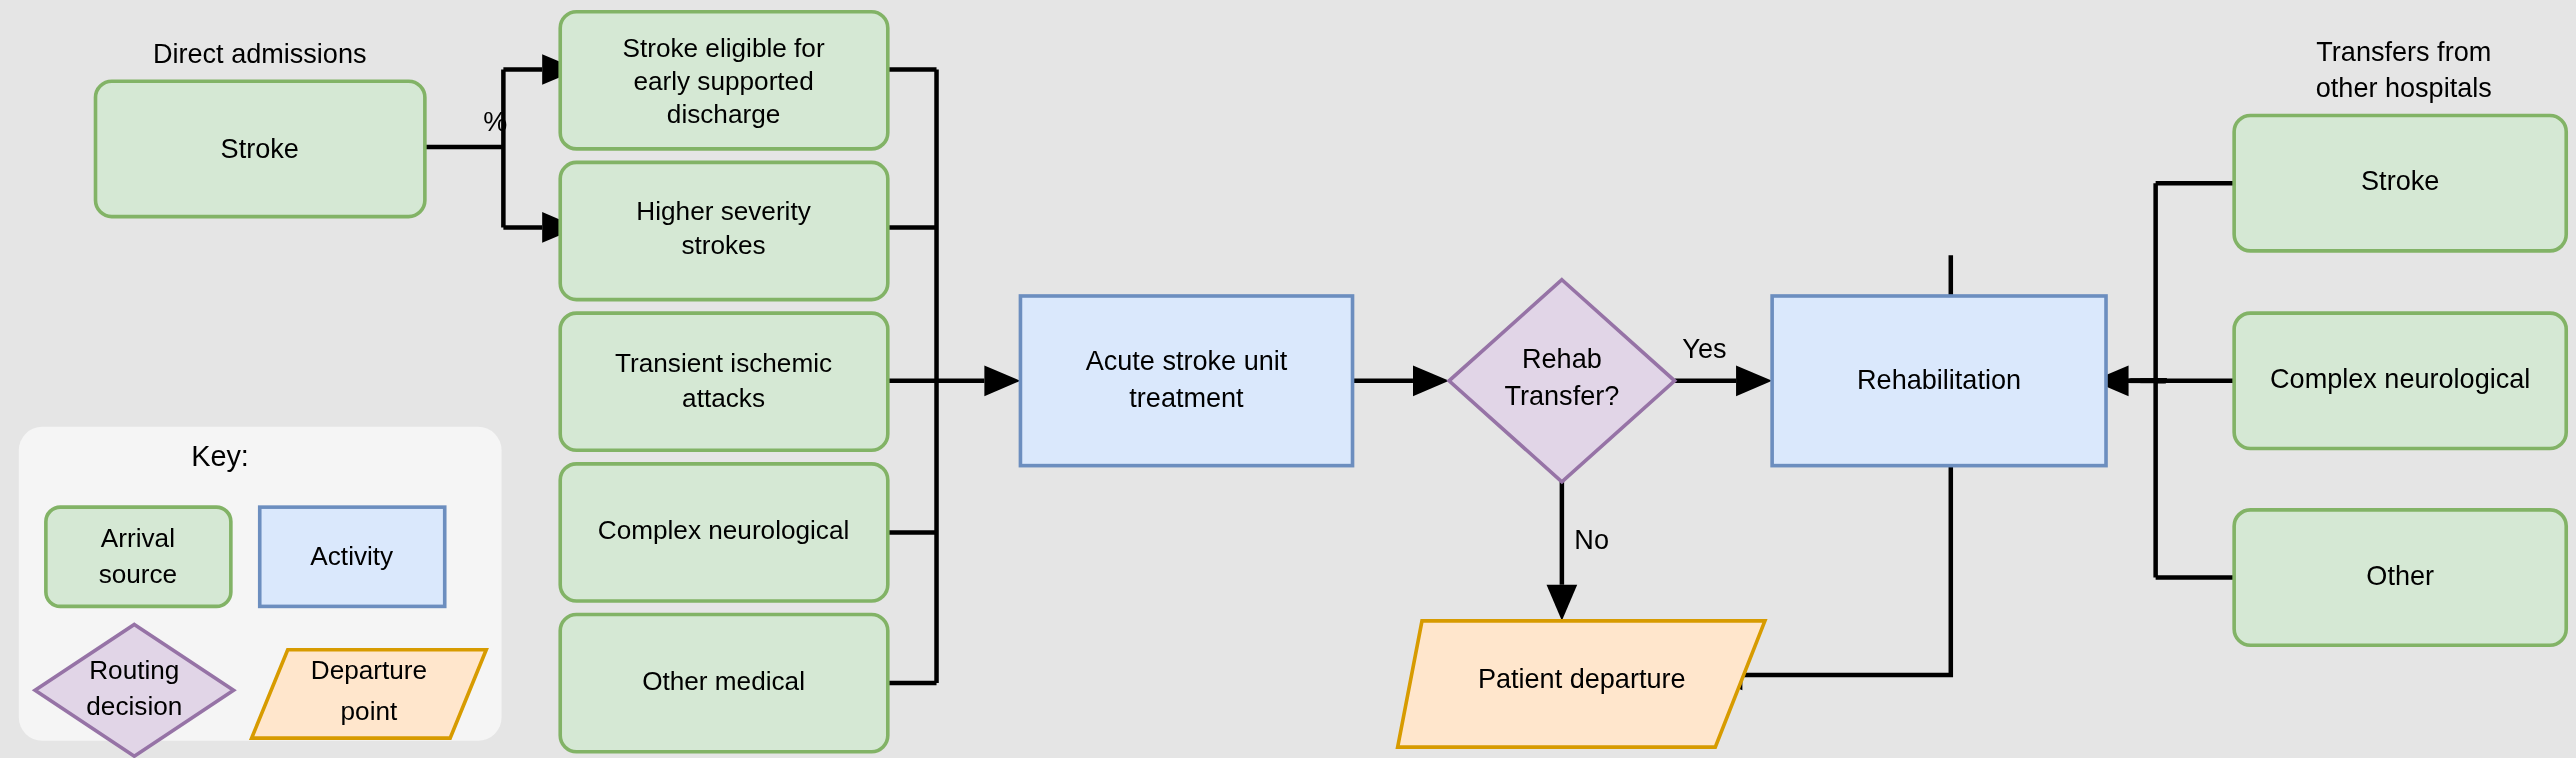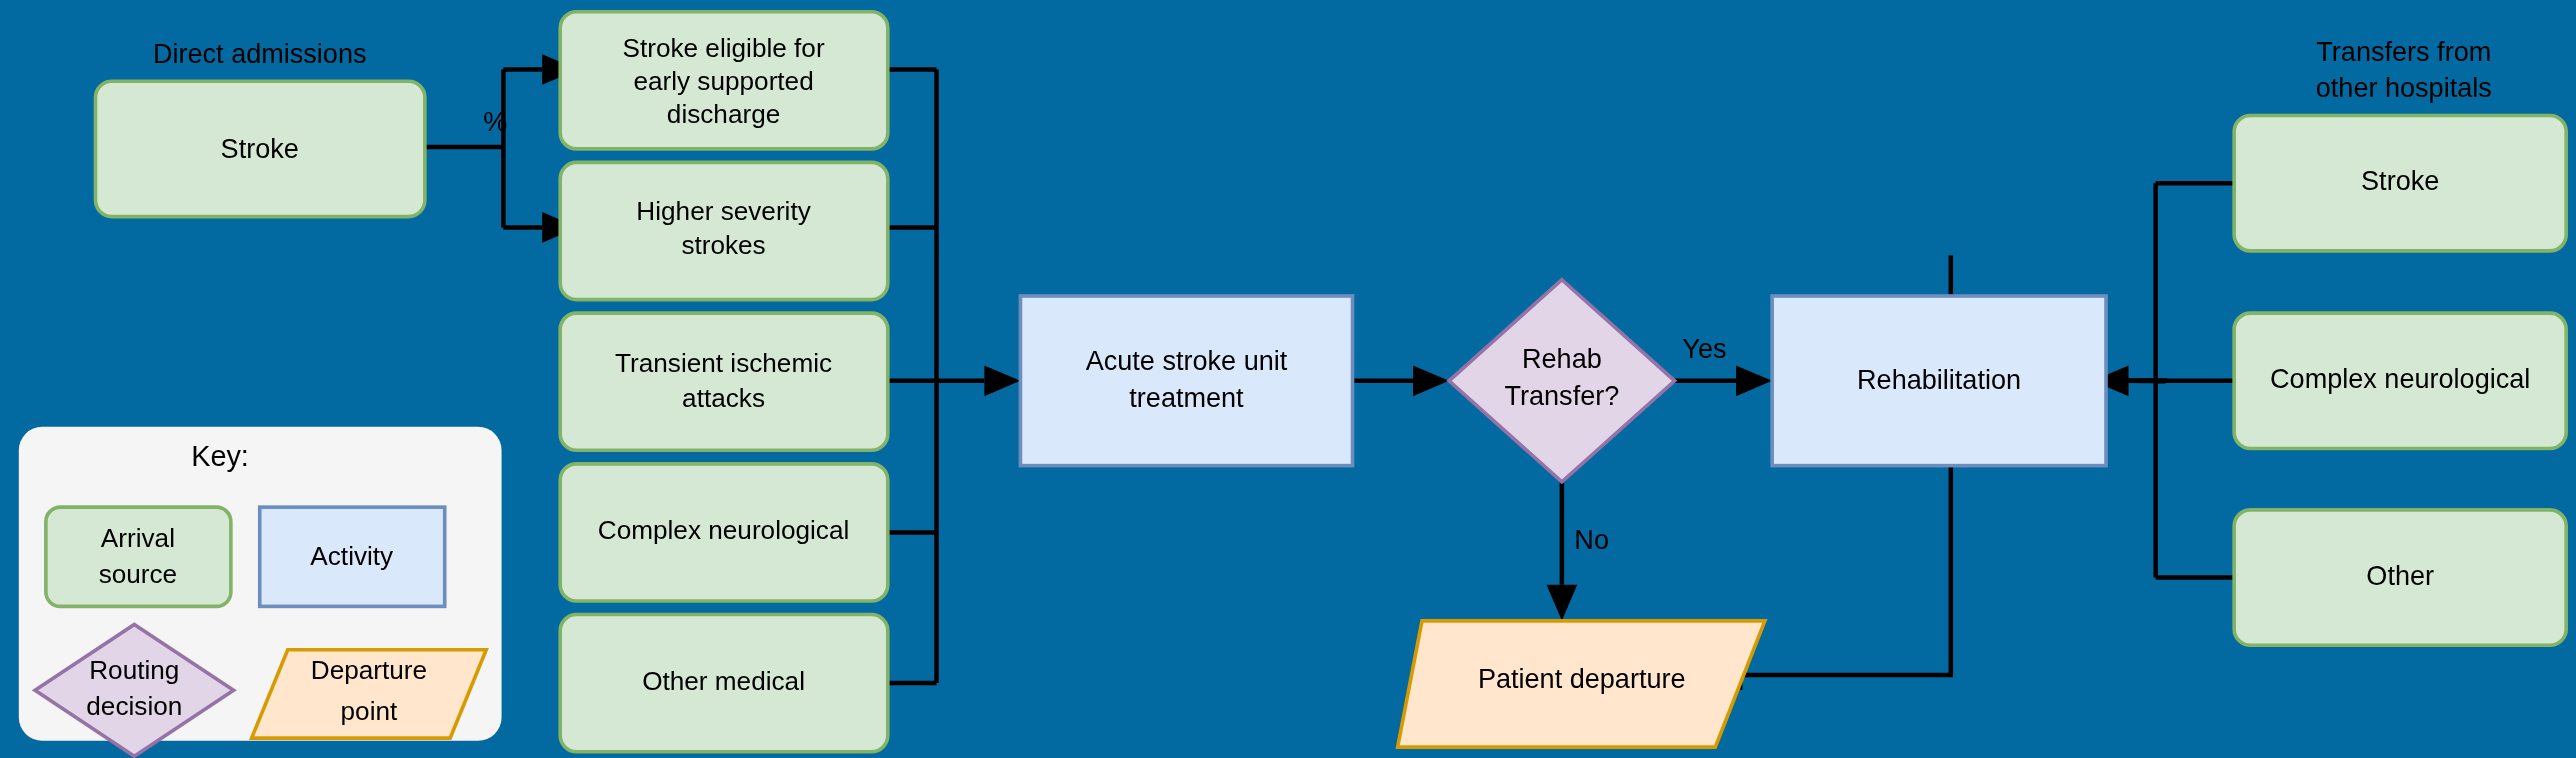--- a/index.html
+++ b/index.html
@@ -4,21 +4,21 @@
 <style>
   html, body {
     margin: 0;
     padding: 0;
     background: #ffffff;
   }
   #canvas {
     position: relative;
     width: 2576px;
     height: 758px;
-    background: #0369a1;
+    background: #e5e5e5;
     font-family: "Liberation Sans", sans-serif;
     text-align: right;
   }
   svg.diagram {
     position: absolute;
     top: 0; left: 0;
     width: 2576px;
     height: 758px;
     overflow: visible;
   }

